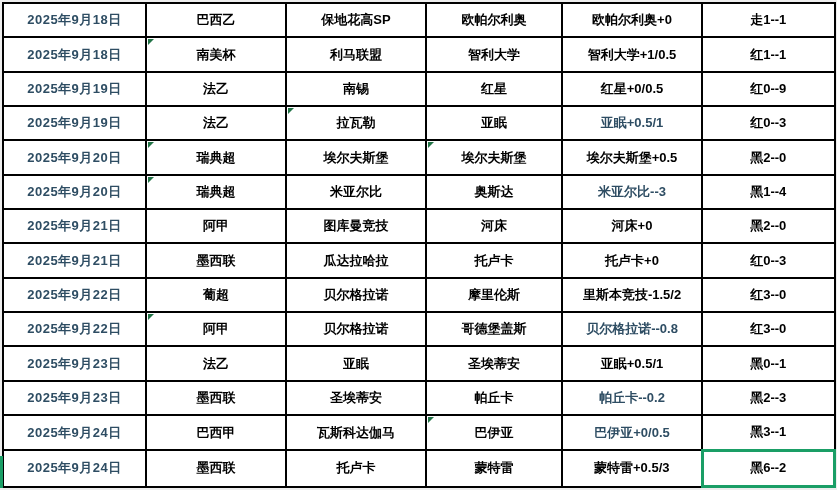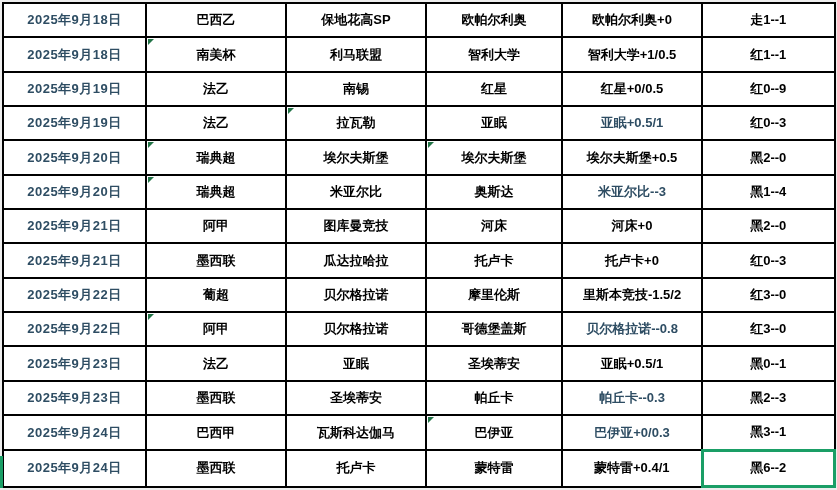--- a/index.html
+++ b/index.html
@@ -136,35 +136,35 @@
           <td class="cell c-home"><span>亚眠</span></td>
           <td class="cell c-away"><span>圣埃蒂安</span></td>
           <td class="cell c-handicap"><span>亚眠+0.5/1</span></td>
           <td class="cell c-result"><span>黑0--1</span></td>
         </tr>
         <tr>
           <td class="cell c-date"><span>2025年9月23日</span></td>
           <td class="cell c-league"><span>墨西联</span></td>
           <td class="cell c-home"><span>圣埃蒂安</span></td>
           <td class="cell c-away"><span>帕丘卡</span></td>
-          <td class="cell c-handicap accent"><span>帕丘卡--0.3</span></td>
+          <td class="cell c-handicap accent"><span>帕丘卡--0.2</span></td>
           <td class="cell c-result"><span>黑2--3</span></td>
         </tr>
         <tr>
           <td class="cell c-date"><span>2025年9月24日</span></td>
           <td class="cell c-league"><span>巴西甲</span></td>
           <td class="cell c-home"><span>瓦斯科达伽马</span></td>
           <td class="cell c-away"><span>巴伊亚</span><i class="tri"></i></td>
-          <td class="cell c-handicap accent"><span>巴伊亚+0/0.3</span></td>
+          <td class="cell c-handicap accent"><span>巴伊亚+0/0.5</span></td>
           <td class="cell c-result"><span>黑3--1</span></td>
         </tr>
         <tr>
           <td class="cell c-date"><span>2025年9月24日</span></td>
           <td class="cell c-league"><span>墨西联</span></td>
           <td class="cell c-home"><span>托卢卡</span></td>
           <td class="cell c-away"><span>蒙特雷</span></td>
-          <td class="cell c-handicap"><span>蒙特雷+0.4/1</span></td>
+          <td class="cell c-handicap"><span>蒙特雷+0.5/3</span></td>
           <td class="cell c-result selected"><span>黑6--2</span></td>
         </tr>
       </tbody>
   </table>
   <div class="row-edge" id="rowEdge" style="display: block;"></div>
 </div>
 
 </body></html>

